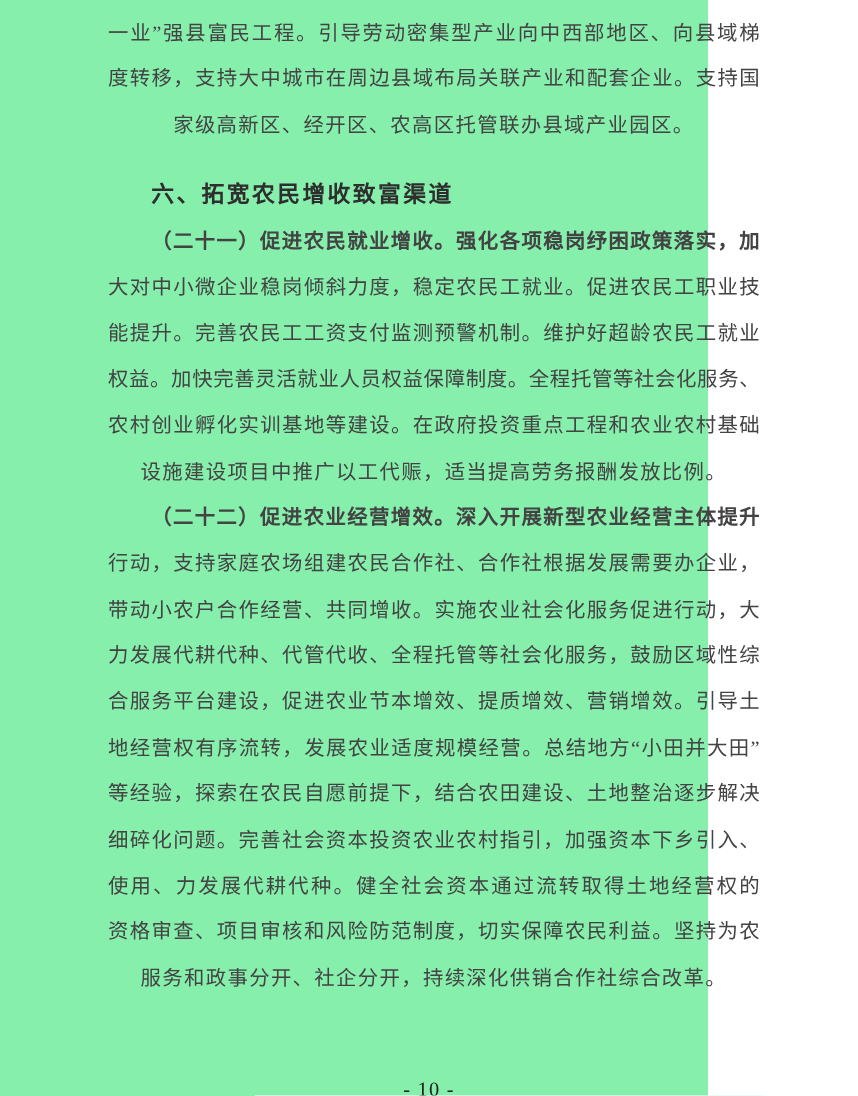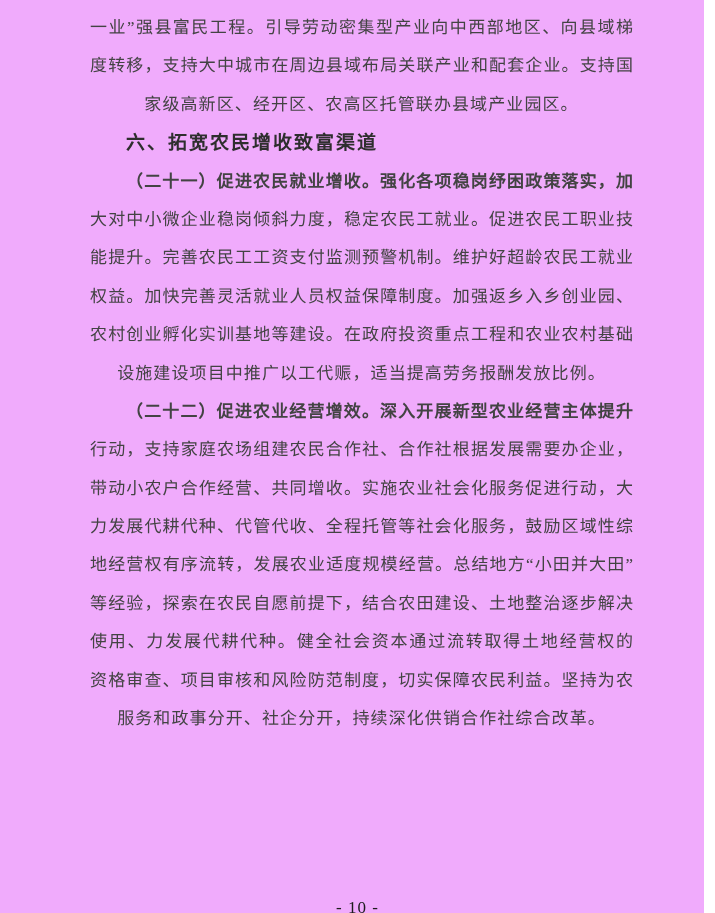--- a/index.html
+++ b/index.html
@@ -10,23 +10,23 @@
   body {
     width: 715px;
     height: 913px;
     position: relative;
     overflow: hidden;
     font-family: "Liberation Serif", "DejaVu Serif", serif;
   }
   .doc-page {
     position: absolute;
     left: 0; top: 0;
-    width: 704px;
+    width: 590px;
     height: 913px;
-    background: #f0abfc;
+    background: #86efac;
   }
   .text-block {
     position: absolute;
     left: 90px;
     top: 9px;
     width: 543px;
   }
   .paragraph { margin: 0; padding: 0; }
   .line {
     height: 38.4px;
@@ -49,20 +49,21 @@
   .line.indent { padding-left: 36px; }
   .line.full.indent { width: 507px; font-weight: bold; }
   .heading {
     height: 38.4px;
     line-height: 38.4px;
     padding-left: 36px;
     font-size: 19px;
     font-weight: 700;
     letter-spacing: 2px;
     color: #2e2e2e;
+    margin-top: 20px;
   }
   .page-number {
     position: absolute;
     left: 0;
     top: 898px;
     width: 715px;
     text-align: center;
     font-size: 17px;
     letter-spacing: 1px;
     color: #1c1c1c;
@@ -76,30 +77,32 @@
       <div class="paragraph">
         <div class="line full">一业”强县富民工程。引导劳动密集型产业向中西部地区、向县域梯</div>
         <div class="line full">度转移，支持大中城市在周边县域布局关联产业和配套企业。支持国</div>
         <div class="line end">家级高新区、经开区、农高区托管联办县域产业园区。</div>
       </div>
       <div class="heading">六、拓宽农民增收致富渠道</div>
       <div class="paragraph">
         <div class="line full indent">（二十一）促进农民就业增收。强化各项稳岗纾困政策落实，加</div>
         <div class="line full">大对中小微企业稳岗倾斜力度，稳定农民工就业。促进农民工职业技</div>
         <div class="line full">能提升。完善农民工工资支付监测预警机制。维护好超龄农民工就业</div>
-        <div class="line full">权益。加快完善灵活就业人员权益保障制度。加强返乡入乡创业园、</div>
+        <div class="line full">权益。加快完善灵活就业人员权益保障制度。全程托管等社会化服务、</div>
         <div class="line full">农村创业孵化实训基地等建设。在政府投资重点工程和农业农村基础</div>
         <div class="line end">设施建设项目中推广以工代赈，适当提高劳务报酬发放比例。</div>
       </div>
       <div class="paragraph">
         <div class="line full indent">（二十二）促进农业经营增效。深入开展新型农业经营主体提升</div>
         <div class="line full">行动，支持家庭农场组建农民合作社、合作社根据发展需要办企业，</div>
         <div class="line full">带动小农户合作经营、共同增收。实施农业社会化服务促进行动，大</div>
         <div class="line full">力发展代耕代种、代管代收、全程托管等社会化服务，鼓励区域性综</div>
+        <div class="line full">合服务平台建设，促进农业节本增效、提质增效、营销增效。引导土</div>
         <div class="line full">地经营权有序流转，发展农业适度规模经营。总结地方“小田并大田”</div>
         <div class="line full">等经验，探索在农民自愿前提下，结合农田建设、土地整治逐步解决</div>
+        <div class="line full">细碎化问题。完善社会资本投资农业农村指引，加强资本下乡引入、</div>
         <div class="line full">使用、力发展代耕代种。健全社会资本通过流转取得土地经营权的</div>
         <div class="line full">资格审查、项目审核和风险防范制度，切实保障农民利益。坚持为农</div>
         <div class="line end">服务和政事分开、社企分开，持续深化供销合作社综合改革。</div>
       </div>
     </div>
   <div class="page-number">- 10 -</div>
 </div>
 
 </body></html>

